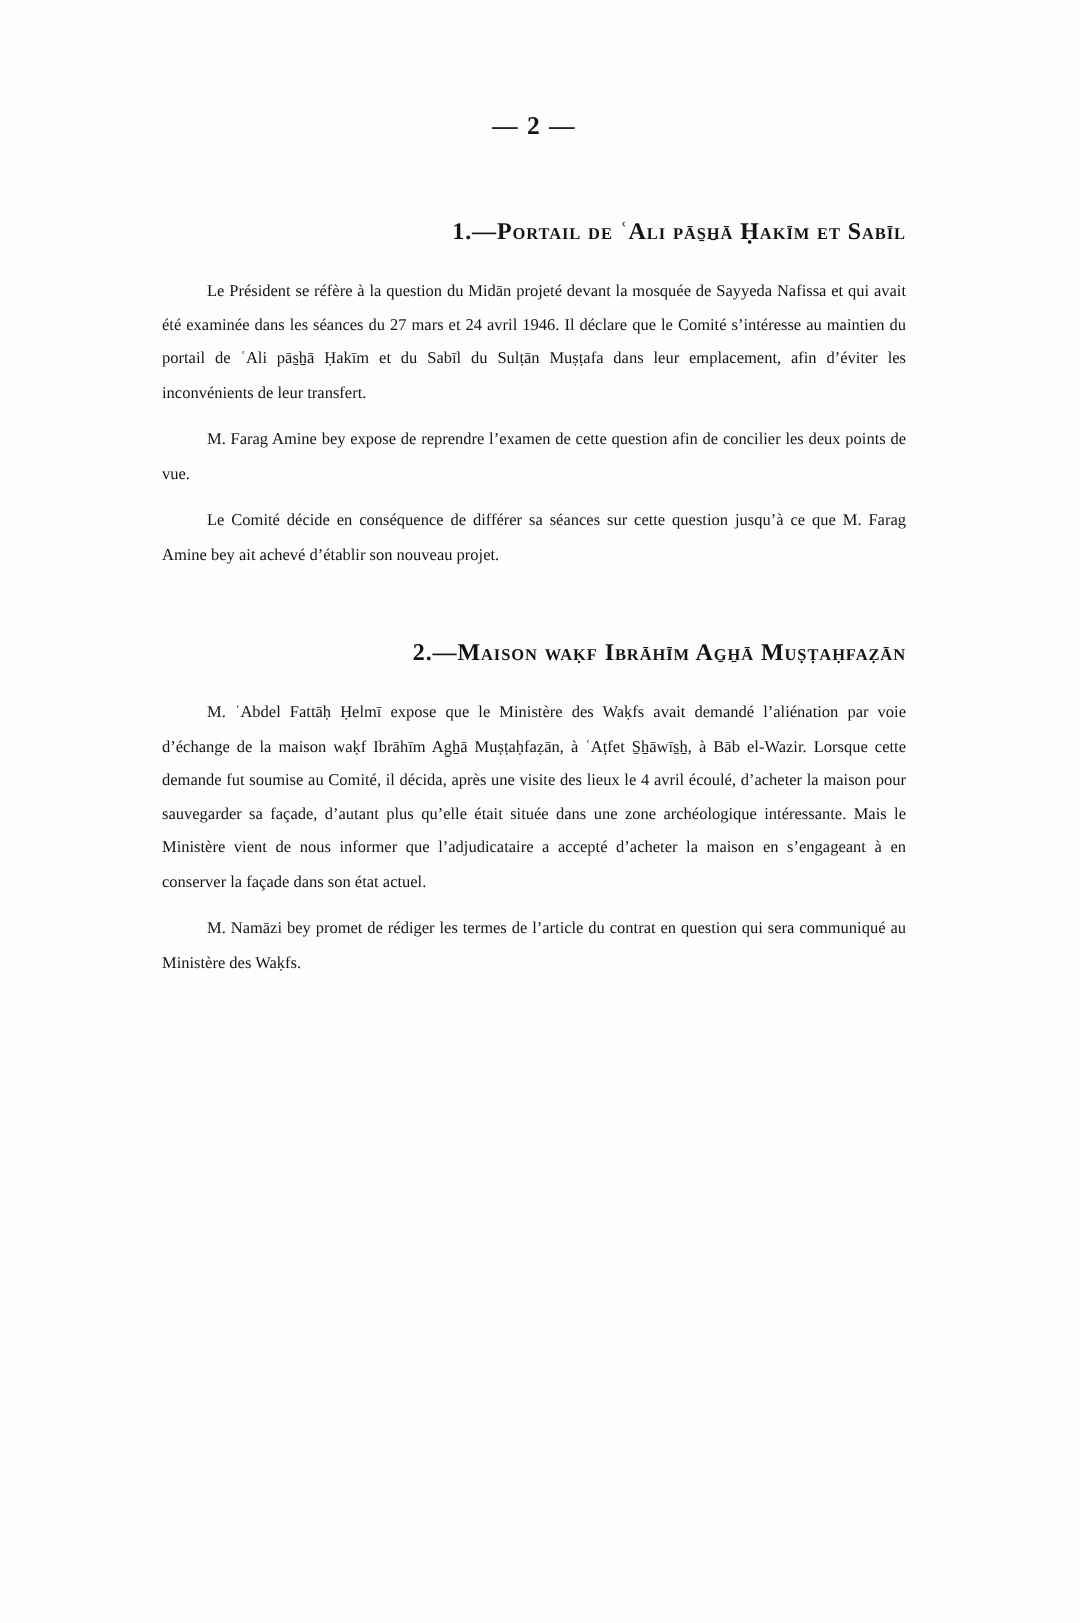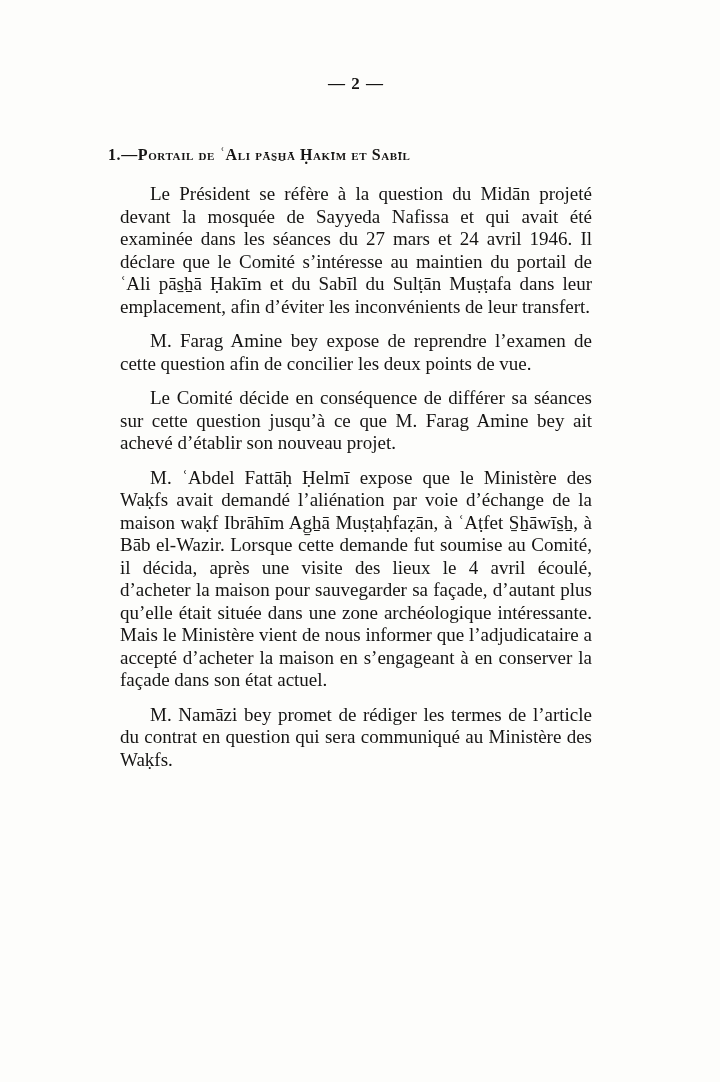--- a/index.html
+++ b/index.html
@@ -25,38 +25,38 @@
   }
   .page-number {
     text-align: center;
     font-size: 17px;
     font-weight: bold;
     letter-spacing: 1px;
     margin-bottom: 0;
   }
   .section-heading {
     margin: 0;
-    text-align: left;
+    text-align: right;
     font-size: 16px;
     font-weight: bold;
     font-variant: small-caps;
     letter-spacing: 0.6px;
     line-height: 25px;
   }
   .heading-line {
     display: block;
   }
   .sec-1 .section-heading { margin-top: 48px; }
   .sec-2 .section-heading { margin-top: 42px; }
   .para {
-    margin: 12px;
+    margin: 0;
     padding: 0;
     text-align: justify;
     text-indent: 30px;
-    font-size: 19px;
+    font-size: 11px;
     line-height: 22.5px;
     font-weight: 500;
   }
   .para + .para { margin-top: 9px; }
   .section-heading + .para { margin-top: 16px; }
 </style>
 </head>
 <body>
 
 <div class="page">
@@ -67,18 +67,21 @@
     <section class="sec-1">
       <h2 class="section-heading">
         <span class="heading-line">1.—Portail de ʿAli pās̱ẖā Ḥakīm et Sabīl</span>
       </h2>
       <p class="para">Le Président se réfère à la question du Midān projeté devant la mosquée de Sayyeda Nafissa et qui avait été examinée dans les séances du 27 mars et 24 avril 1946. Il déclare que le Comité s’intéresse au maintien du portail de ʿAli pās̱ẖā Ḥakīm et du Sabīl du Sulṭān Muṣṭafa dans leur emplacement, afin d’éviter les inconvénients de leur transfert.</p>
       <p class="para">M. Farag Amine bey expose de reprendre l’examen de cette question afin de concilier les deux points de vue.</p>
       <p class="para">Le Comité décide en conséquence de différer sa séances sur cette question jusqu’à ce que M. Farag Amine bey ait achevé d’établir son nouveau projet.</p>
     </section>
 
     <section class="sec-2">
+      <h2 class="section-heading">
+        <span class="heading-line">2.—Maison waḳf Ibrāhīm Ag̱ẖā Muṣṭaḥfaẓān</span>
+      </h2>
       <p class="para">M. ʿAbdel Fattāḥ Ḥelmī expose que le Ministère des Waḳfs avait demandé l’aliénation par voie d’échange de la maison waḳf Ibrāhīm Ag̱ẖā Muṣṭaḥfaẓān, à ʿAṭfet S̱ẖāwīs̱ẖ, à Bāb el-Wazir.  Lorsque cette demande fut soumise au Comité, il décida, après une visite des lieux le 4 avril écoulé, d’acheter la maison pour sauvegarder sa façade, d’autant plus qu’elle était située dans une zone archéologique intéressante.  Mais le Ministère vient de nous informer que l’adjudicataire a accepté d’acheter la maison en s’engageant à en conserver la façade dans son  état actuel.</p>
       <p class="para">M. Namāzi bey promet de rédiger les termes de l’article du contrat en question qui sera communiqué au Ministère des Waḳfs.</p>
     </section>
 
   </div>
 </div>
 
 </body></html>

